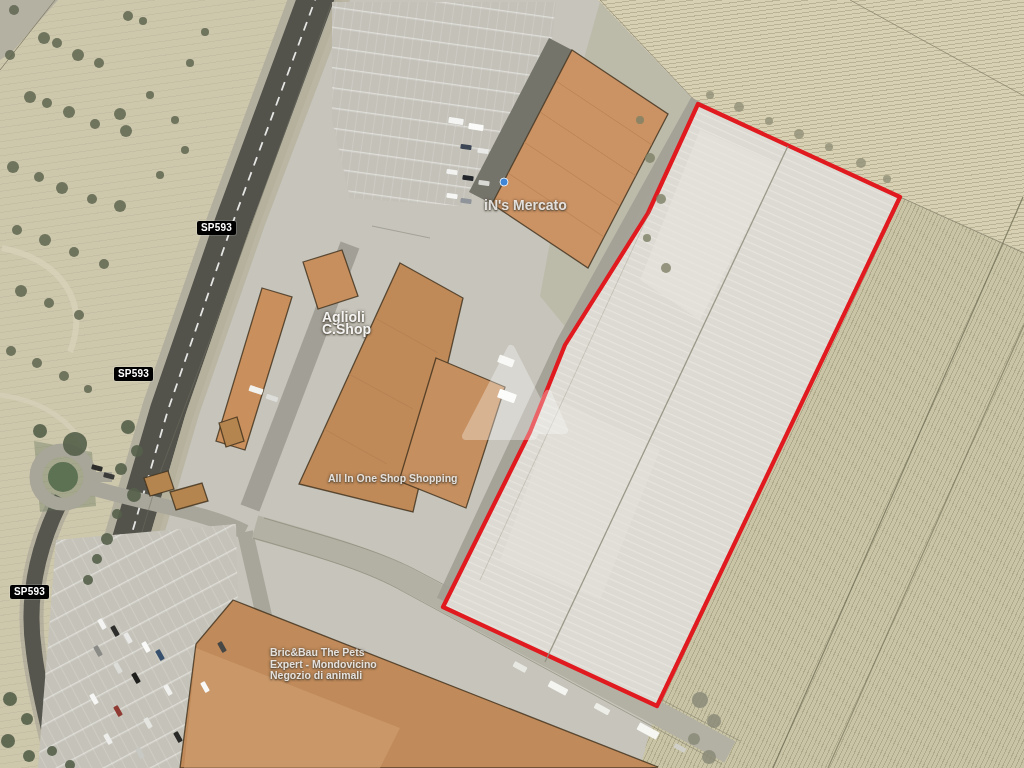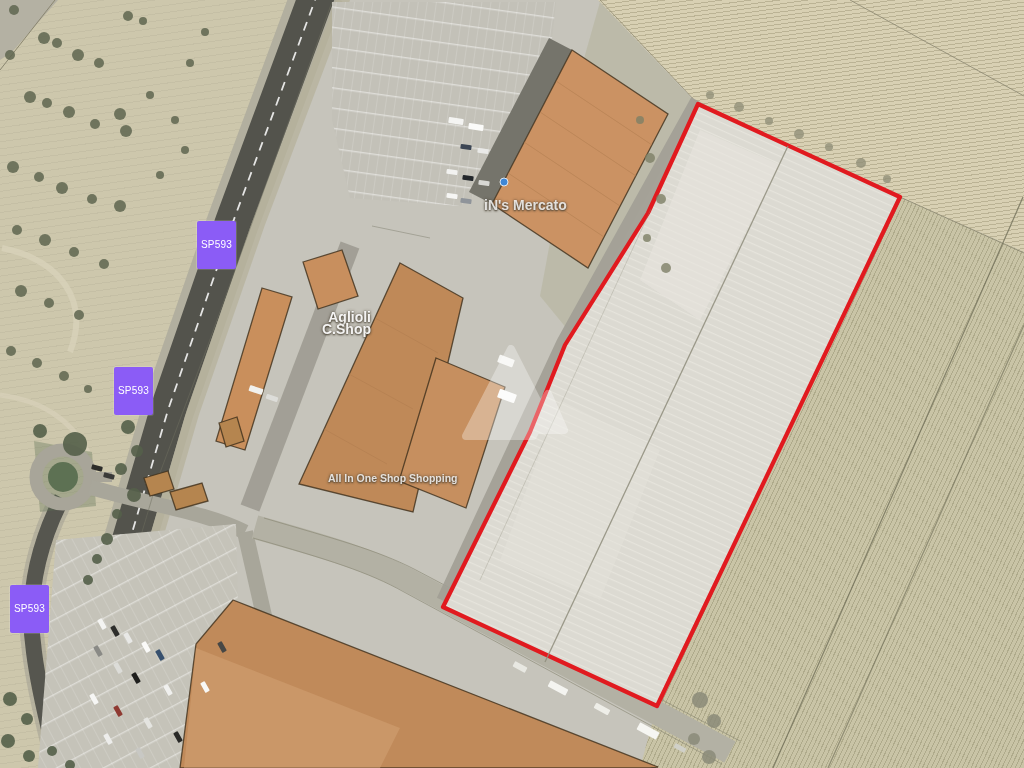--- a/index.html
+++ b/index.html
@@ -12,30 +12,30 @@
     background-image:repeating-linear-gradient(172deg,rgba(0,0,0,.04) 0 1px,transparent 1px 7px);
     clip-path:polygon(0 0,330px 0,255px 215px,150px 500px,110px 640px,85px 768px,0 768px);}
   .field-tr{background-color:#d8d0b3;
     background-image:repeating-linear-gradient(172deg,rgba(146,138,106,.42) 0 1px,transparent 1px 4px);
     clip-path:polygon(598px 0,1024px 0,1024px 252px,900px 197px,698px 104px);}
   .field-r{background-color:#c9c4a6;
     background-image:repeating-linear-gradient(115deg,rgba(132,128,95,.38) 0 1px,transparent 1px 4px);
     clip-path:polygon(900px 197px,1024px 252px,1024px 768px,640px 768px,657px 706px);}
   svg.scene{position:absolute;left:0;top:0;}
   
-  .badge{position:absolute;background:#8b5cf6;color:#fff;font-size:10px;font-weight:400;
-         line-height:12px;padding:18px 4px;border-radius:2px;letter-spacing:.2px;
+  .badge{position:absolute;background:#000000;color:#fff;font-size:10px;font-weight:700;
+         line-height:12px;padding:1px 4px;border-radius:2px;letter-spacing:.2px;
          box-shadow:0 0 0 1px rgba(255,255,255,.15);}
   .maplabel{position:absolute;color:rgba(255,255,255,.93);font-size:14px;font-weight:600;
          line-height:11.5px;text-shadow:0 1px 2px rgba(70,62,48,.95),0 0 3px rgba(70,62,48,.8);
          white-space:nowrap;}
   .maplabel.dim{color:rgba(255,255,255,.82);}
   .b1{left:197px;top:221px;} .b2{left:114px;top:367px;} .b3{left:10px;top:585px;}
   .l-ins{left:484px;top:200px;}
-  .l-shop{left:322px;top:312px;text-align:right;}
+  .l-shop{left:322px;top:312px;}
   .l-mall{left:314px;top:473px;font-size:10.5px;padding-left:14px;}
   .l-pet{left:270px;top:647px;font-size:10.5px;}
 </style>
 </head>
 <body>
 
 <div id="stage">
 
   <div class="layer field-tl"></div>
   <div class="layer field-tr"></div>
@@ -261,14 +261,19 @@
   <div class="badge b1">SP593</div>
   <div class="badge b2">SP593</div>
   <div class="badge b3">SP593</div>
 
   <div class="maplabel dim l-ins">iN's Mercato</div>
   <div class="maplabel l-shop">
     <div>Aglioli</div>
     <div>C.Shop</div>
   </div>
   <div class="maplabel dim l-mall">All In One Shop Shopping</div>
+  <div class="maplabel dim l-pet">
+    <div>Bric&amp;Bau The Pets</div>
+    <div>Expert - Mondovicino</div>
+    <div>Negozio di animali</div>
+  </div>
 
 </div>
 
 </body></html>

